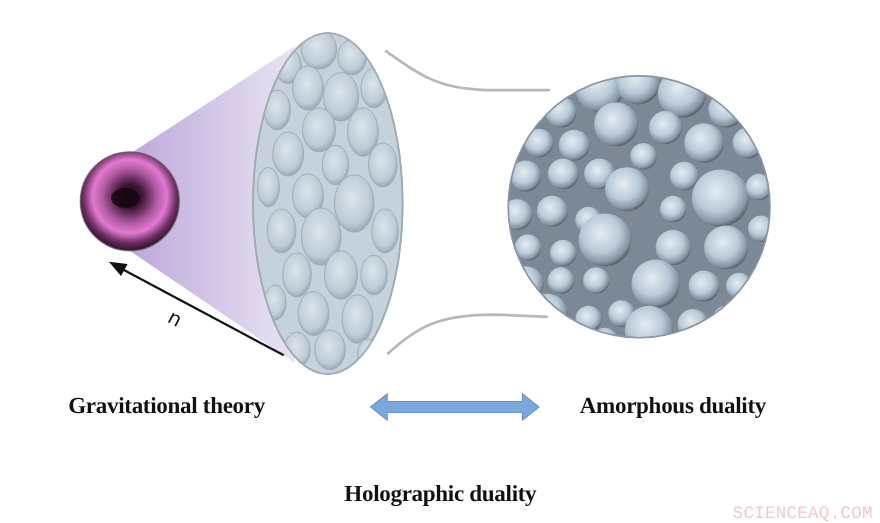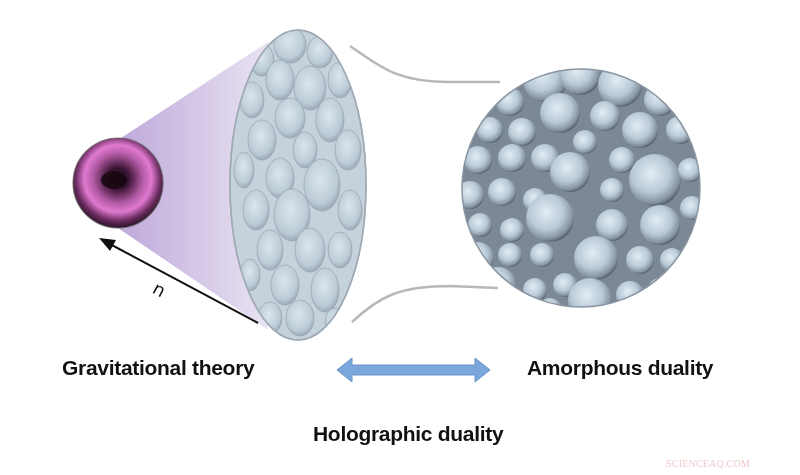--- a/index.html
+++ b/index.html
@@ -1,22 +1,22 @@
 <!DOCTYPE html>
 <html><head>
   <meta charset="utf-8">
   <style>
     html, body { margin: 0; padding: 0; background: #ffffff; }
     body { width: 800px; height: 475px; position: relative; overflow: hidden; font-family: "Liberation Sans", "DejaVu Sans", sans-serif; }
     #diagram { position: absolute; left: 0; top: 0; width: 800px; height: 475px; }
-    .label { position: absolute; font-family: Liberation Sans, sans-serif; font-weight: bold; color: #111111; font-size: 21px; letter-spacing: -0.3px; white-space: nowrap; }
+    .label { position: absolute; font-family: Liberation Serif, serif; font-weight: bold; color: #111111; font-size: 21px; letter-spacing: -0.3px; white-space: nowrap; }
     #label-left { left: 62px; top: 356px; }
     #label-right { left: 527px; top: 356px; }
-    #label-bottom { left: 313px; top: 422px; }
-    #watermark { position: absolute; left: 666px; top: 458px; font-size: 10px; color: #f0c9c9; letter-spacing: 0.2px; font-family: Liberation Serif, serif; }
+    #label-bottom { left: 313px; top: 436px; }
+    #watermark { position: absolute; left: 666px; top: 458px; font-size: 16px; color: #f0c9c9; letter-spacing: 0.2px; font-family: Liberation Mono, monospace; }
   </style>
 </head>
 <body>
 
 <svg id="diagram" viewBox="0 0 800 475" xmlns="http://www.w3.org/2000/svg">
   <defs>
     <linearGradient id="coneGrad" x1="0" y1="0" x2="1" y2="0">
       <stop offset="0" stop-color="#b79fd6"></stop>
       <stop offset="1" stop-color="#e6e0f1"></stop>
     </linearGradient>

